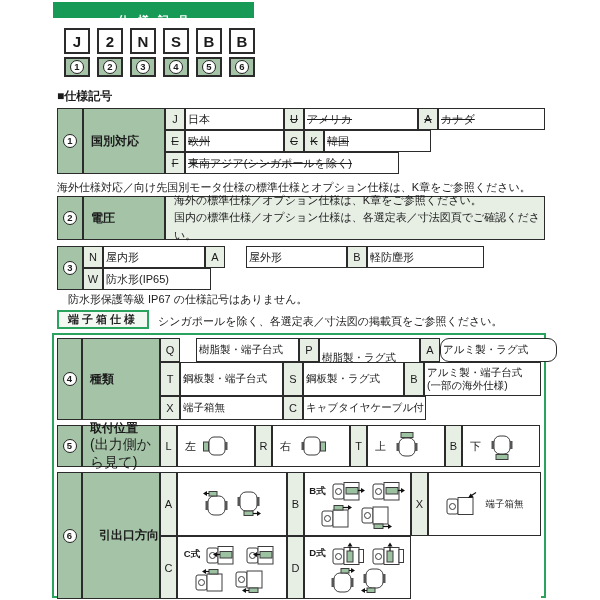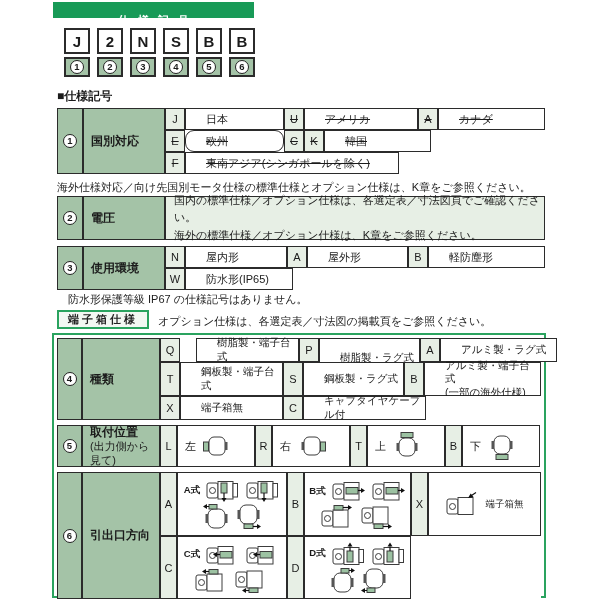--- a/index.html
+++ b/index.html
@@ -45,21 +45,21 @@
   
   .trow { display:flex; align-items:stretch; }
   .cell { border:1px solid #2b2b2b; background:#fff; display:flex; align-items:center; }
   .num-cell { width:26px; background:#a4c3a7; justify-content:center; flex:none; }
   .label-cell {
     width:82px; background:#a4c3a7; flex:none;
     padding-left:7px; font-size:12px; font-weight:600;
     flex-direction:column; align-items:flex-start; justify-content:center;
   }
   .code-cell { width:20px; background:#e7efe5; justify-content:center; font-size:11px; flex:none; }
-  .val-cell  { padding-left:20px; font-size:11px; flex:none; }
+  .val-cell  { padding-left:2px; font-size:11px; flex:none; }
   .filler { background:#fff; border:none; flex:1; }
   .strike { text-decoration:line-through; text-decoration-thickness:1px; }
   .note { font-size:11px; color:#1b1b1b; }
 
   
   .t1 { left:57px; width:488px; }
   .h22 { height:22px; } .h44 { height:44px; } .h66 { height:66px; }
 
   
   .volt-cell {
@@ -78,21 +78,21 @@
   .badge-note { left:158px; top:314px; }
 
   
   .frame {
     left:52px; top:333px; width:494px; height:265px;
     border:2px solid #2aa35f; background:#fff;
     padding:3px 0 0 3px;
   }
   .t4 .val-cell { font-size:10.5px; }
   .two-line { flex-direction:column; align-items:flex-start; justify-content:center; line-height:1.25; }
-  .sub { font-size:11px; font-weight:normal; }
+  .sub { font-size:14px; font-weight:normal; }
 
   
   .letter-cell { width:17px; background:#e7efe5; justify-content:center; font-size:11px; flex:none; }
   .diag-cell { flex:none; padding-left:7px; gap:7px; font-size:11px; }
   .style-cell {
     flex:none; background:#fff; border:1px solid #2b2b2b;
     display:flex; flex-direction:column; justify-content:center; gap:2px; padding:2px 0;
   }
   .mini-row { display:flex; align-items:center; justify-content:center; gap:6px; }
   .style-lab { font-size:9.5px; font-weight:600; }
@@ -181,21 +181,21 @@
             <span>A</span>
           </div>
         <div class="cell val-cell h22 strike" style="width:107px;">
             <span>カナダ</span>
           </div>
       </div>
       <div class="trow h22">
         <div class="cell code-cell h22 strike">
             <span>E</span>
           </div>
-        <div class="cell val-cell h22 strike" style="width:99px;border-radius:9px;">
+        <div class="cell val-cell h22 strike" style="width:99px;">
             <span>欧州</span>
           </div>
         <div class="cell code-cell h22 strike">
             <span>C</span>
           </div>
         <div class="cell code-cell h22 strike">
             <span>K</span>
           </div>
         <div class="cell val-cell h22 strike" style="width:107px;">
             <span>韓国</span>
@@ -217,46 +217,43 @@
 
 <div class="abs t1" style="top:196px;">
   <div class="trow">
     <div class="cell num-cell h44">
         <span class="circ">2</span>
       </div>
     <div class="cell label-cell h44">
         <span>電圧</span>
       </div>
     <div class="cell volt-cell h44">
+      <span>海外の標準仕様／オプション仕様は、K章をご参照ください。</span>
       <span>国内の標準仕様／オプション仕様は、各選定表／寸法図頁でご確認ください。</span>
-      <span>海外の標準仕様／オプション仕様は、K章をご参照ください。</span>
     </div>
   </div>
 </div>
 
 <div class="abs t1" style="top:246px;">
   <div class="trow">
     <div class="cell num-cell h44">
         <span class="circ">3</span>
       </div>
-    <div class="cell label-cell h44">
-        <span>使用環境</span>
-      </div>
     <div style="width:380px;">
       <div class="trow h22">
         <div class="cell code-cell h22">
             <span>N</span>
           </div>
         <div class="cell val-cell h22" style="width:102px;">
             <span>屋内形</span>
           </div>
         <div class="cell code-cell h22">
             <span>A</span>
           </div>
-        <div class="cell val-cell h22" style="width:101px;">
+        <div class="cell val-cell h22" style="width:101px;margin-left:21px;">
             <span>屋外形</span>
           </div>
         <div class="cell code-cell h22">
             <span>B</span>
           </div>
         <div class="cell val-cell h22" style="width:117px;">
             <span>軽防塵形</span>
           </div>
       </div>
       <div class="trow h22">
@@ -269,21 +266,21 @@
         <div class="filler"></div>
       </div>
     </div>
   </div>
 </div>
 <div class="abs note" style="left:57px; top:292px;margin-left:11px;">防水形保護等級 IP67 の仕様記号はありません。</div>
 
 <div class="abs badge">
   <span>端子箱仕様</span>
 </div>
-<div class="abs note badge-note">オプション仕様は、各選定表／寸法図の掲載頁をご参照ください。</div>
+<div class="abs note badge-note">シンガポールを除く、各選定表／寸法図の掲載頁をご参照ください。</div>
 
 <div class="abs frame">
 
   <div class="trow t4">
     <div class="cell num-cell" style="width:25px; height:82px;">
         <span class="circ">4</span>
       </div>
     <div class="cell label-cell" style="width:78px; height:82px;">
         <span>種類</span>
       </div>
@@ -297,21 +294,21 @@
           </div>
         <div class="cell code-cell" style="height:24px;">
             <span>P</span>
           </div>
         <div class="cell val-cell" style="width:101px; height:40px;">
             <span>樹脂製・ラグ式</span>
           </div>
         <div class="cell code-cell" style="height:24px;">
             <span>A</span>
           </div>
-        <div class="cell val-cell" style="width:117px; height:24px;">
+        <div class="cell val-cell" style="width:117px; height:24px;border-radius:9px;">
             <span>アルミ製・ラグ式</span>
           </div>
       </div>
       <div class="trow" style="height:34px;">
         <div class="cell code-cell" style="height:34px;">
             <span>T</span>
           </div>
         <div class="cell val-cell" style="width:103px; height:34px;">
             <span>鋼板製・端子台式</span>
           </div>
@@ -401,51 +398,30 @@
         <rect class="grn" x="8" y="22.5" width="12" height="5"></rect>
       </svg>
     </div>
     <div class="filler"></div>
   </div>
 
   <div class="trow" style="margin-top:5px;">
     <div class="cell num-cell" style="width:25px; height:127px;">
         <span class="circ">6</span>
       </div>
-    <div class="cell label-cell" style="width:78px; height:127px;">
+    <div class="cell label-cell" style="width:78px; height:127px;align-items:flex-end;">
         <span>引出口方向</span>
       </div>
     <div style="width:381px;">
 
       <div class="trow" style="height:64px;">
         <div class="cell letter-cell" style="height:64px;">
             <span>A</span>
           </div>
         <div class="style-cell" style="width:110px; height:64px;">
-          <div class="mini-row">
-            <span class="style-lab">A式</span>
-            <svg width="34" height="24" viewBox="0 0 34 24">
-              <rect class="ink" x="1" y="5" width="11" height="15" rx="2"></rect>
-                <circle class="ink" cx="6.5" cy="12.5" r="3"></circle>
-                <rect class="ink" x="12" y="3.5" width="15" height="17.5"></rect>
-                <rect class="ink" x="27" y="5.5" width="4.5" height="13.5"></rect>
-              <rect class="grn" x="15" y="5" width="6" height="10"></rect>
-                <line class="arr" x1="18" y1="15" x2="18" y2="20"></line>
-                <path class="hd" d="M18 24l-2.5-4h5z"></path>
-            </svg>
-            <svg width="34" height="24" viewBox="0 0 34 24">
-              <rect class="ink" x="1" y="5" width="11" height="15" rx="2"></rect>
-                <circle class="ink" cx="6.5" cy="12.5" r="3"></circle>
-                <rect class="ink" x="12" y="3.5" width="15" height="17.5"></rect>
-                <rect class="ink" x="27" y="5.5" width="4.5" height="13.5"></rect>
-              <rect class="grn" x="15" y="5" width="6" height="10"></rect>
-                <line class="arr" x1="18" y1="15" x2="18" y2="20"></line>
-                <path class="hd" d="M18 24l-2.5-4h5z"></path>
-            </svg>
-          </div>
           <div class="mini-row">
             <svg width="26" height="26" viewBox="0 0 26 26">
               <rect class="ink" x="5" y="5" width="17" height="19" rx="6"></rect>
                 <rect class="tab" x="2.5" y="10" width="2.5" height="9"></rect>
                 <rect class="tab" x="22" y="10" width="2.5" height="9"></rect>
               <rect class="grn" x="6" y="0.5" width="8" height="4.5"></rect>
                 <line class="arr" x1="6" y1="2.5" x2="4" y2="2.5"></line>
                 <path class="hd" d="M0 2.5l4-2.5v5z"></path>
             </svg>
             <svg width="26" height="26" viewBox="0 0 26 26">

